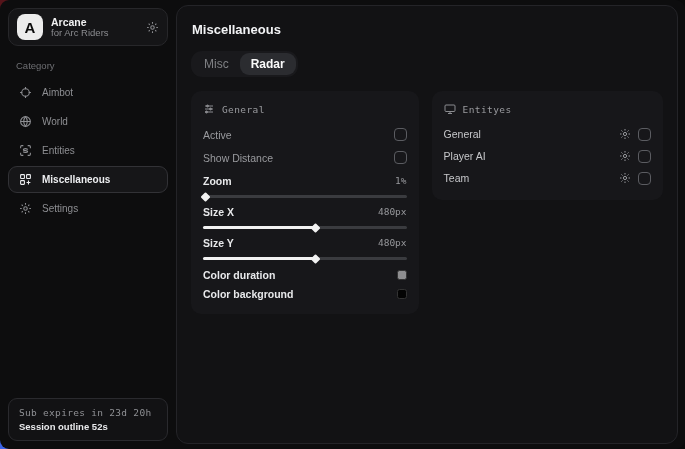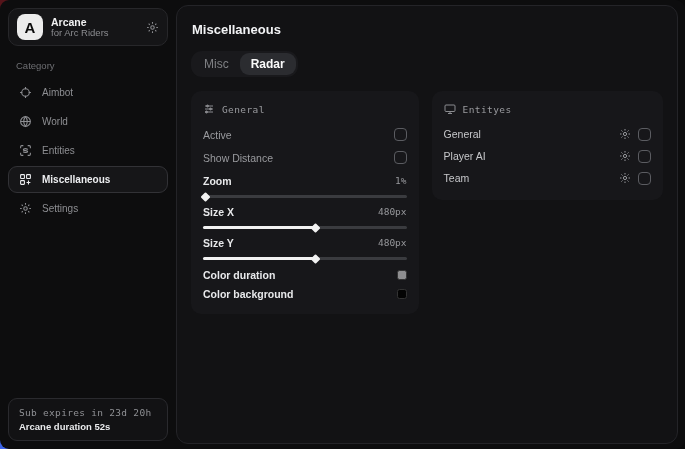--- a/index.html
+++ b/index.html
@@ -157,21 +157,21 @@
               <circle cx="12" cy="12" r="3.2"></circle>
               <path d="M12 2v3M12 19v3M2 12h3M19 12h3M4.9 4.9l2.1 2.1M17 17l2.1 2.1M19.1 4.9L17 7M7 17l-2.1 2.1"></path>
             </svg>
           </span>
           <span>Settings</span>
         </div>
       </div>
 
       <div class="sub-box">
         <div class="sub-line1">Sub expires in 23d 20h</div>
-        <div class="sub-line2">Arcane duration 52s</div>
+        <div class="sub-line2">Session outline 52s</div>
       </div>
     </div>
 
     <div class="main">
       <div class="page-title">Miscellaneous</div>
 
       <div class="tabs">
         <div class="tab">Misc</div>
         <div class="tab selected">Radar</div>
       </div>

